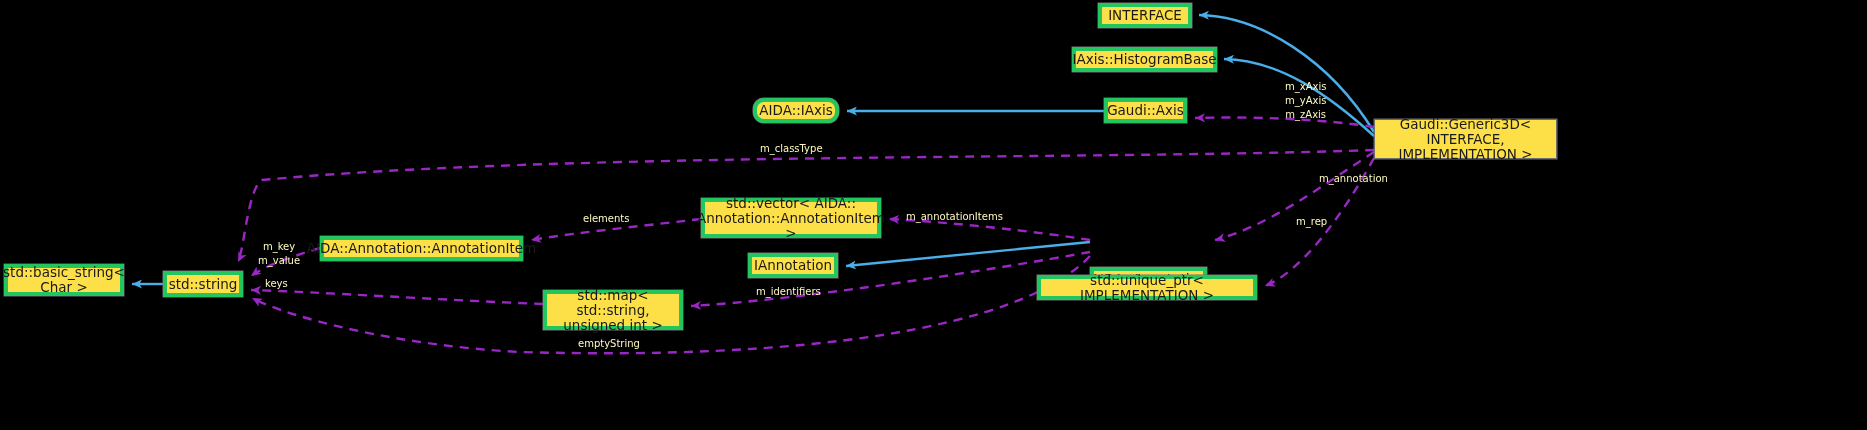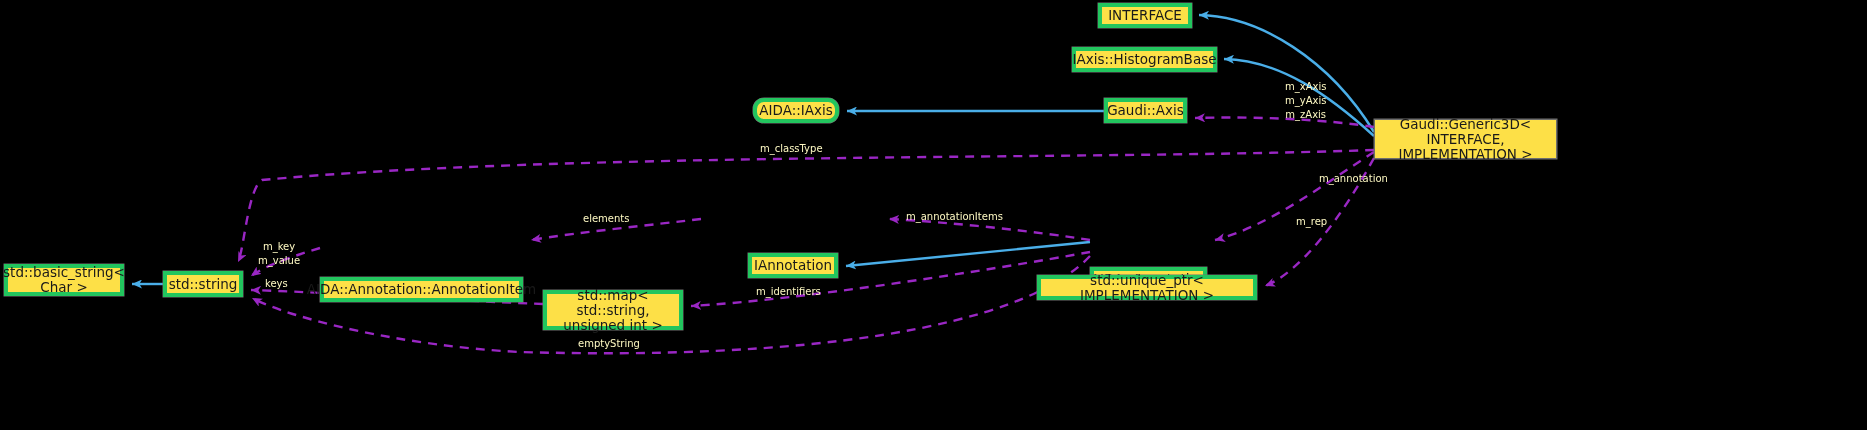--- a/index.html
+++ b/index.html
@@ -65,22 +65,26 @@
 
   <div class="node" style="left:1104px;top:98px;width:83px;height:25px;">
     <span>Gaudi::Axis</span>
   </div>
 
   <div class="node focus" style="left:1374px;top:119px;width:183px;height:40px;">
     <span>Gaudi::Generic3D&lt; INTERFACE,
 IMPLEMENTATION &gt;</span>
   </div>
 
+  <div class="node" style="left:701px;top:198px;width:180px;height:40px;">
+    <span>std::vector&lt; AIDA::
+Annotation::AnnotationItem &gt;</span>
+  </div>
 
-  <div class="node" style="left:320px;top:236px;width:203px;height:25px;margin-top:41px;">
+  <div class="node" style="left:320px;top:236px;width:203px;height:25px;">
     <span>AIDA::Annotation::AnnotationItem</span>
   </div>
 
   <div class="node" style="left:1090px;top:231px;width:117px;height:25px;margin-top:36px;">
     <span>AIDA::Annotation</span>
   </div>
 
   <div class="node" style="left:748px;top:253px;width:90px;height:25px;">
     <span>IAnnotation</span>
   </div>

